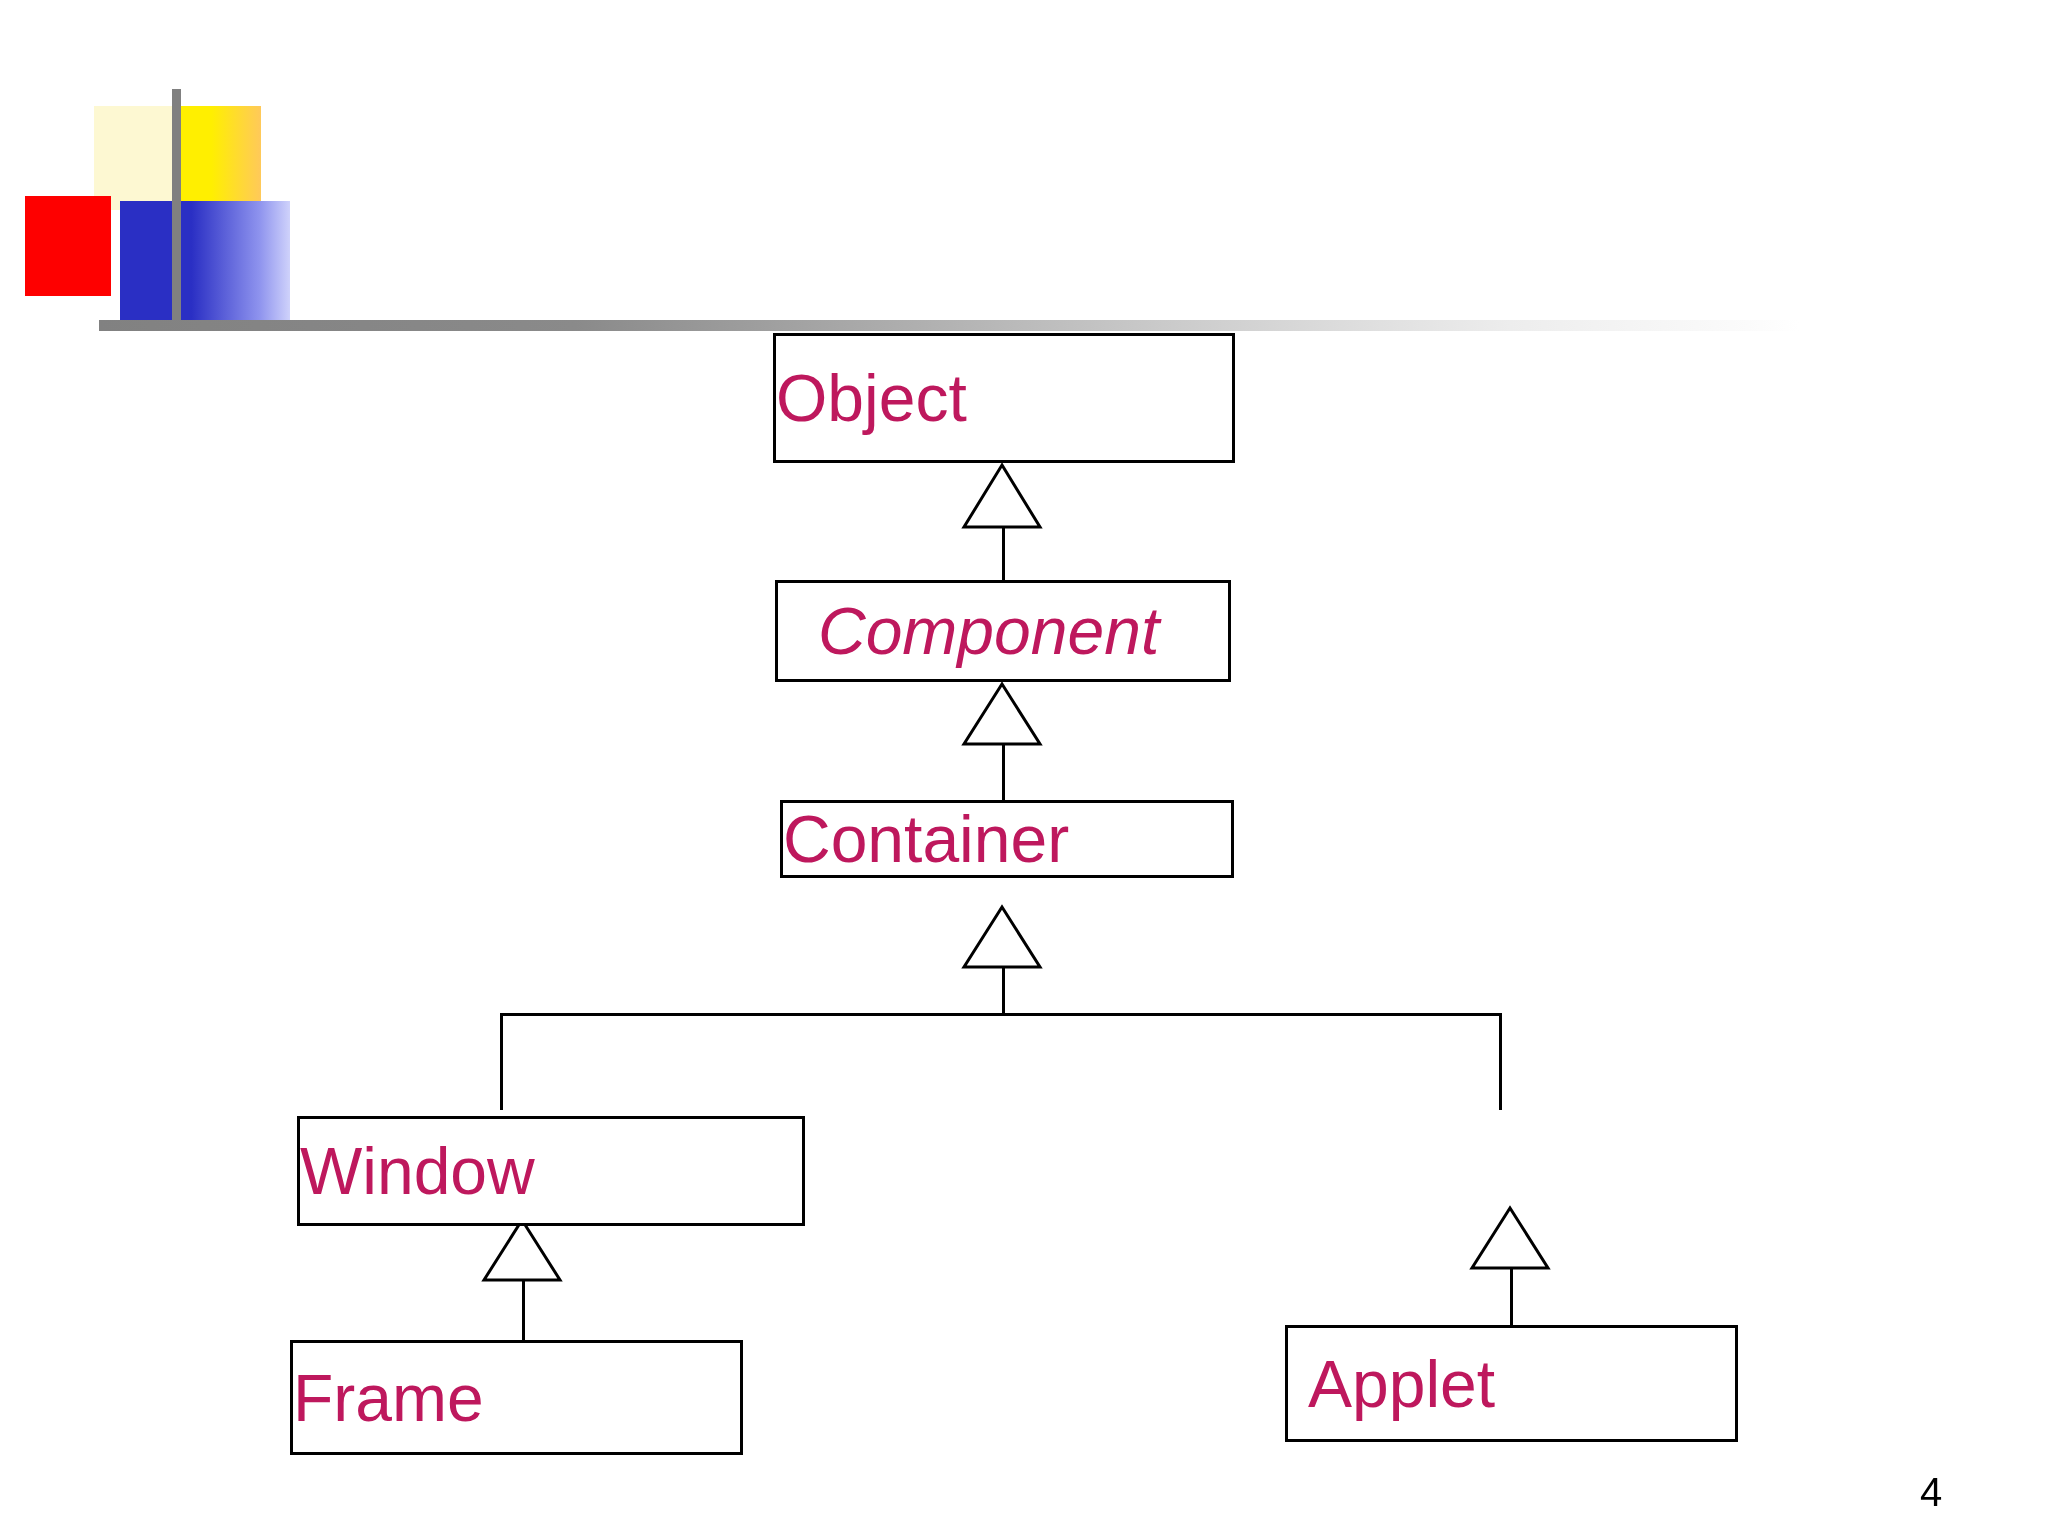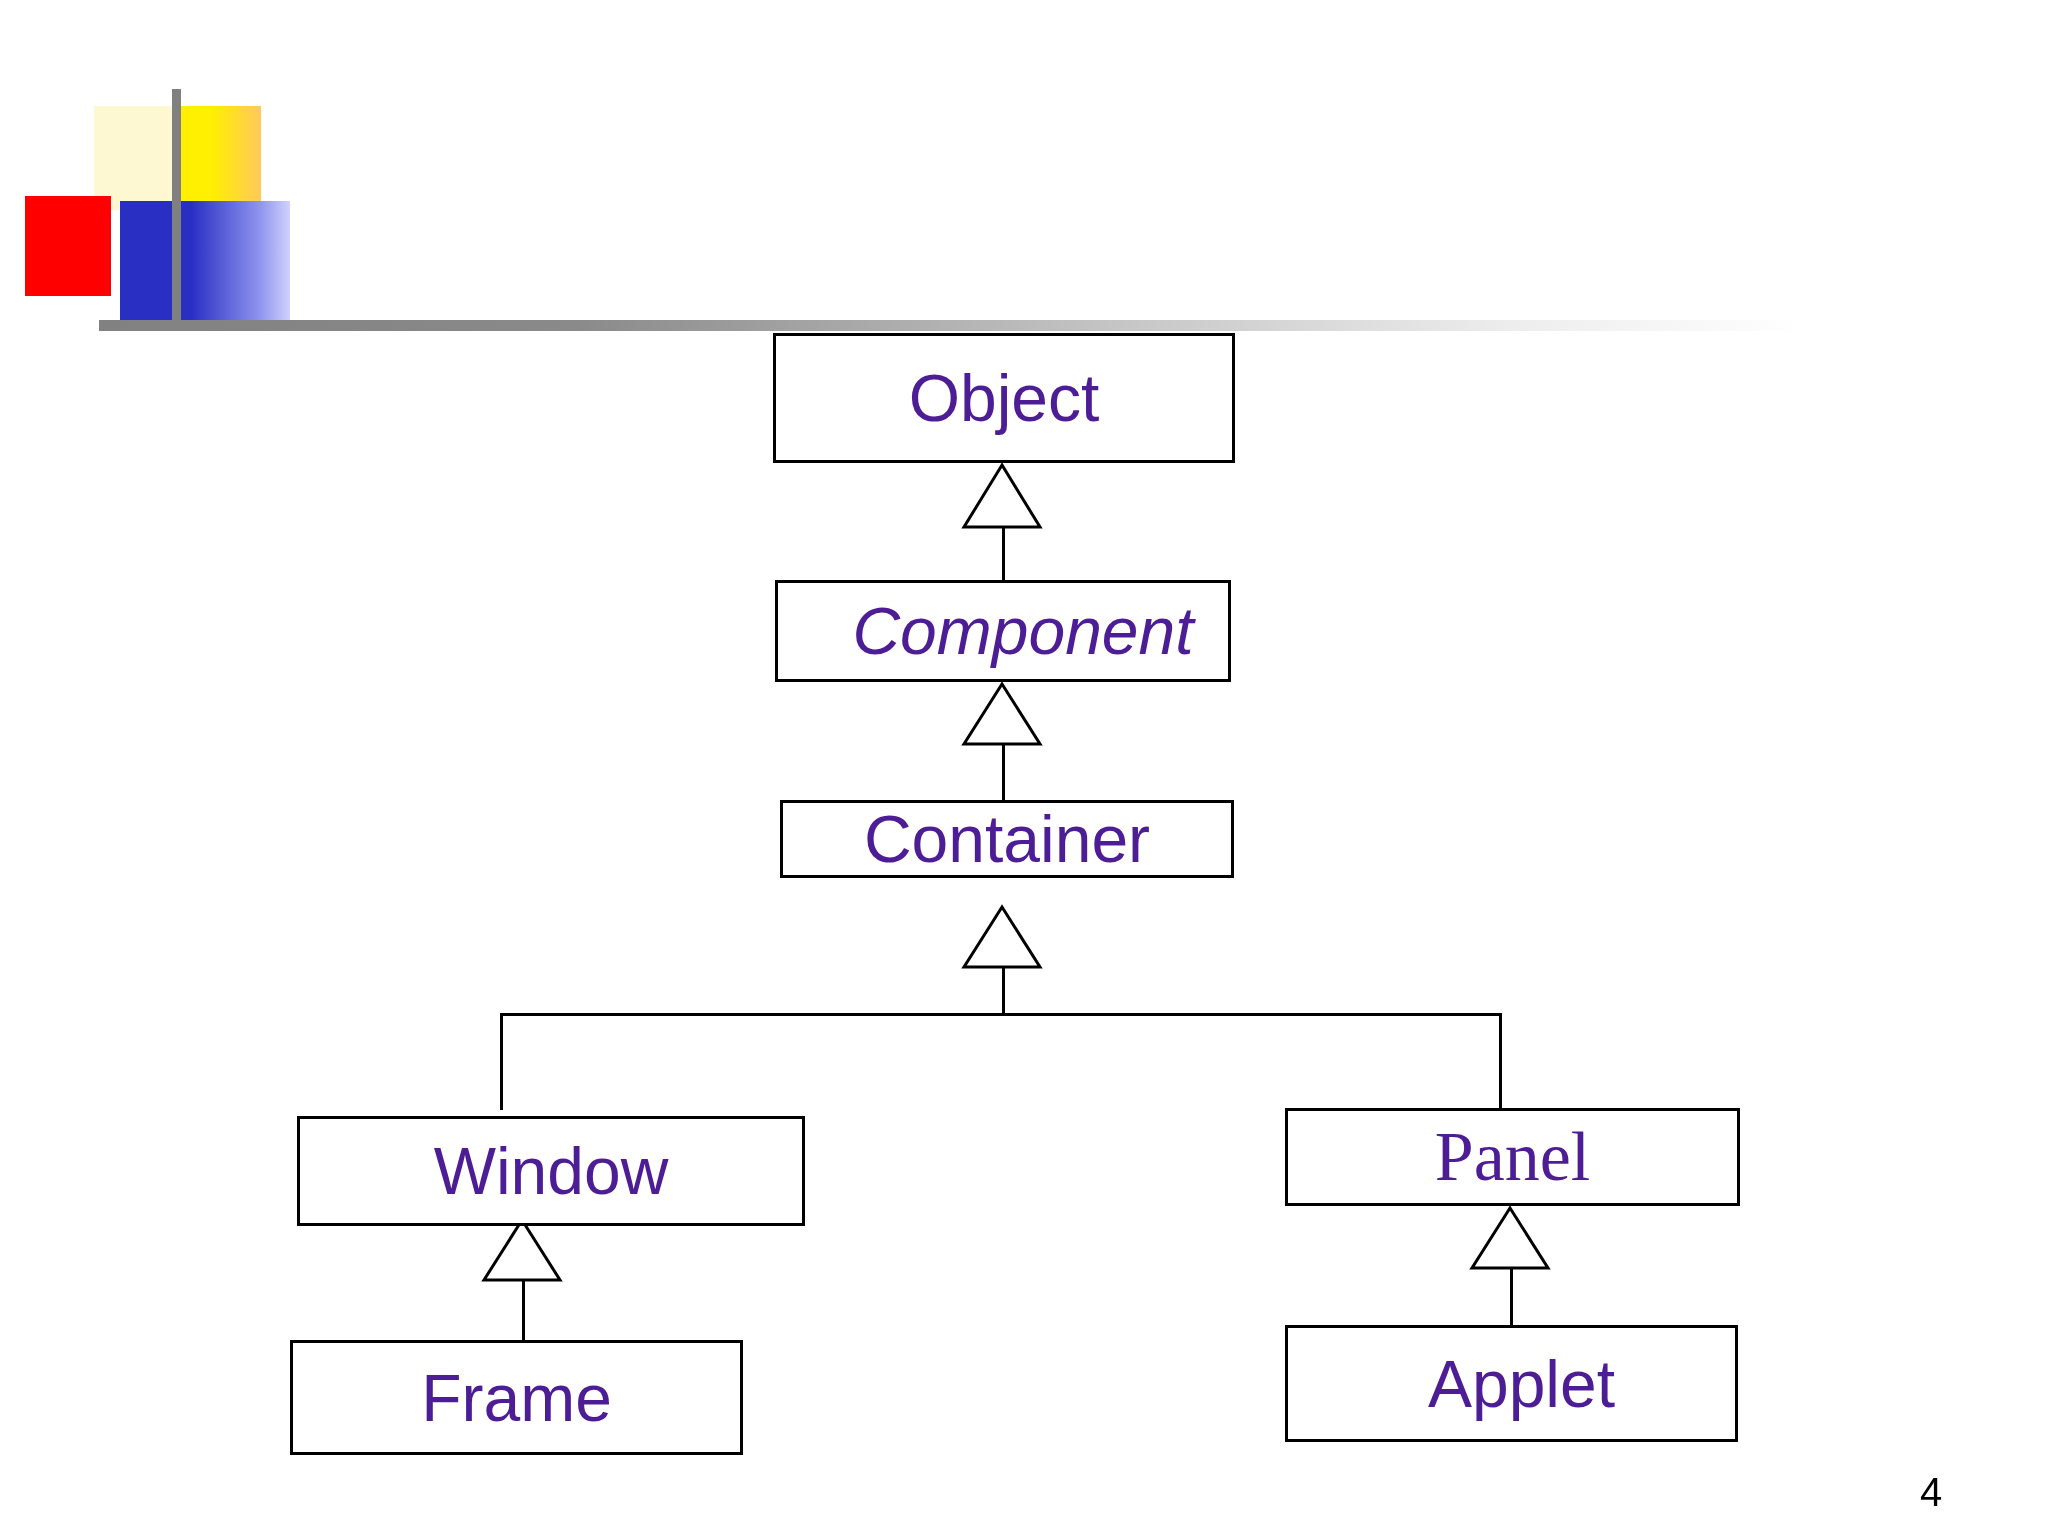--- a/index.html
+++ b/index.html
@@ -48,22 +48,22 @@
   }
 
   
   .node {
     position: absolute;
     box-sizing: border-box;
     border: 3px solid #000000;
     background: #ffffff;
     display: flex;
     align-items: center;
-    justify-content: center;
-    color: #4c1d95;
+    justify-content: flex-start;
+    color: #be185d;
     font-family: "Liberation Sans", sans-serif;
     font-size: 66px;
     line-height: 1;
     white-space: nowrap;
   }
   .node.italic { font-style: italic; }
   .node.serif  { font-family: "Liberation Serif", serif; font-size: 70px; }
 
   #node-object    { left: 773px;  top: 333px;  width: 462px; height: 130px; }
   #node-component { left: 775px;  top: 580px;  width: 456px; height: 102px; padding-left: 40px; }
@@ -157,23 +157,20 @@
   </div>
 
   <div class="node" id="node-window">
     <span>Window</span>
   </div>
 
   <div class="node" id="node-frame">
     <span>Frame</span>
   </div>
 
-  <div class="node serif" id="node-panel">
-    <span>Panel</span>
-  </div>
 
   <div class="node" id="node-applet">
     <span>Applet</span>
   </div>
 
   <div id="page-number">4</div>
 
 </div>
 
 </body></html>

